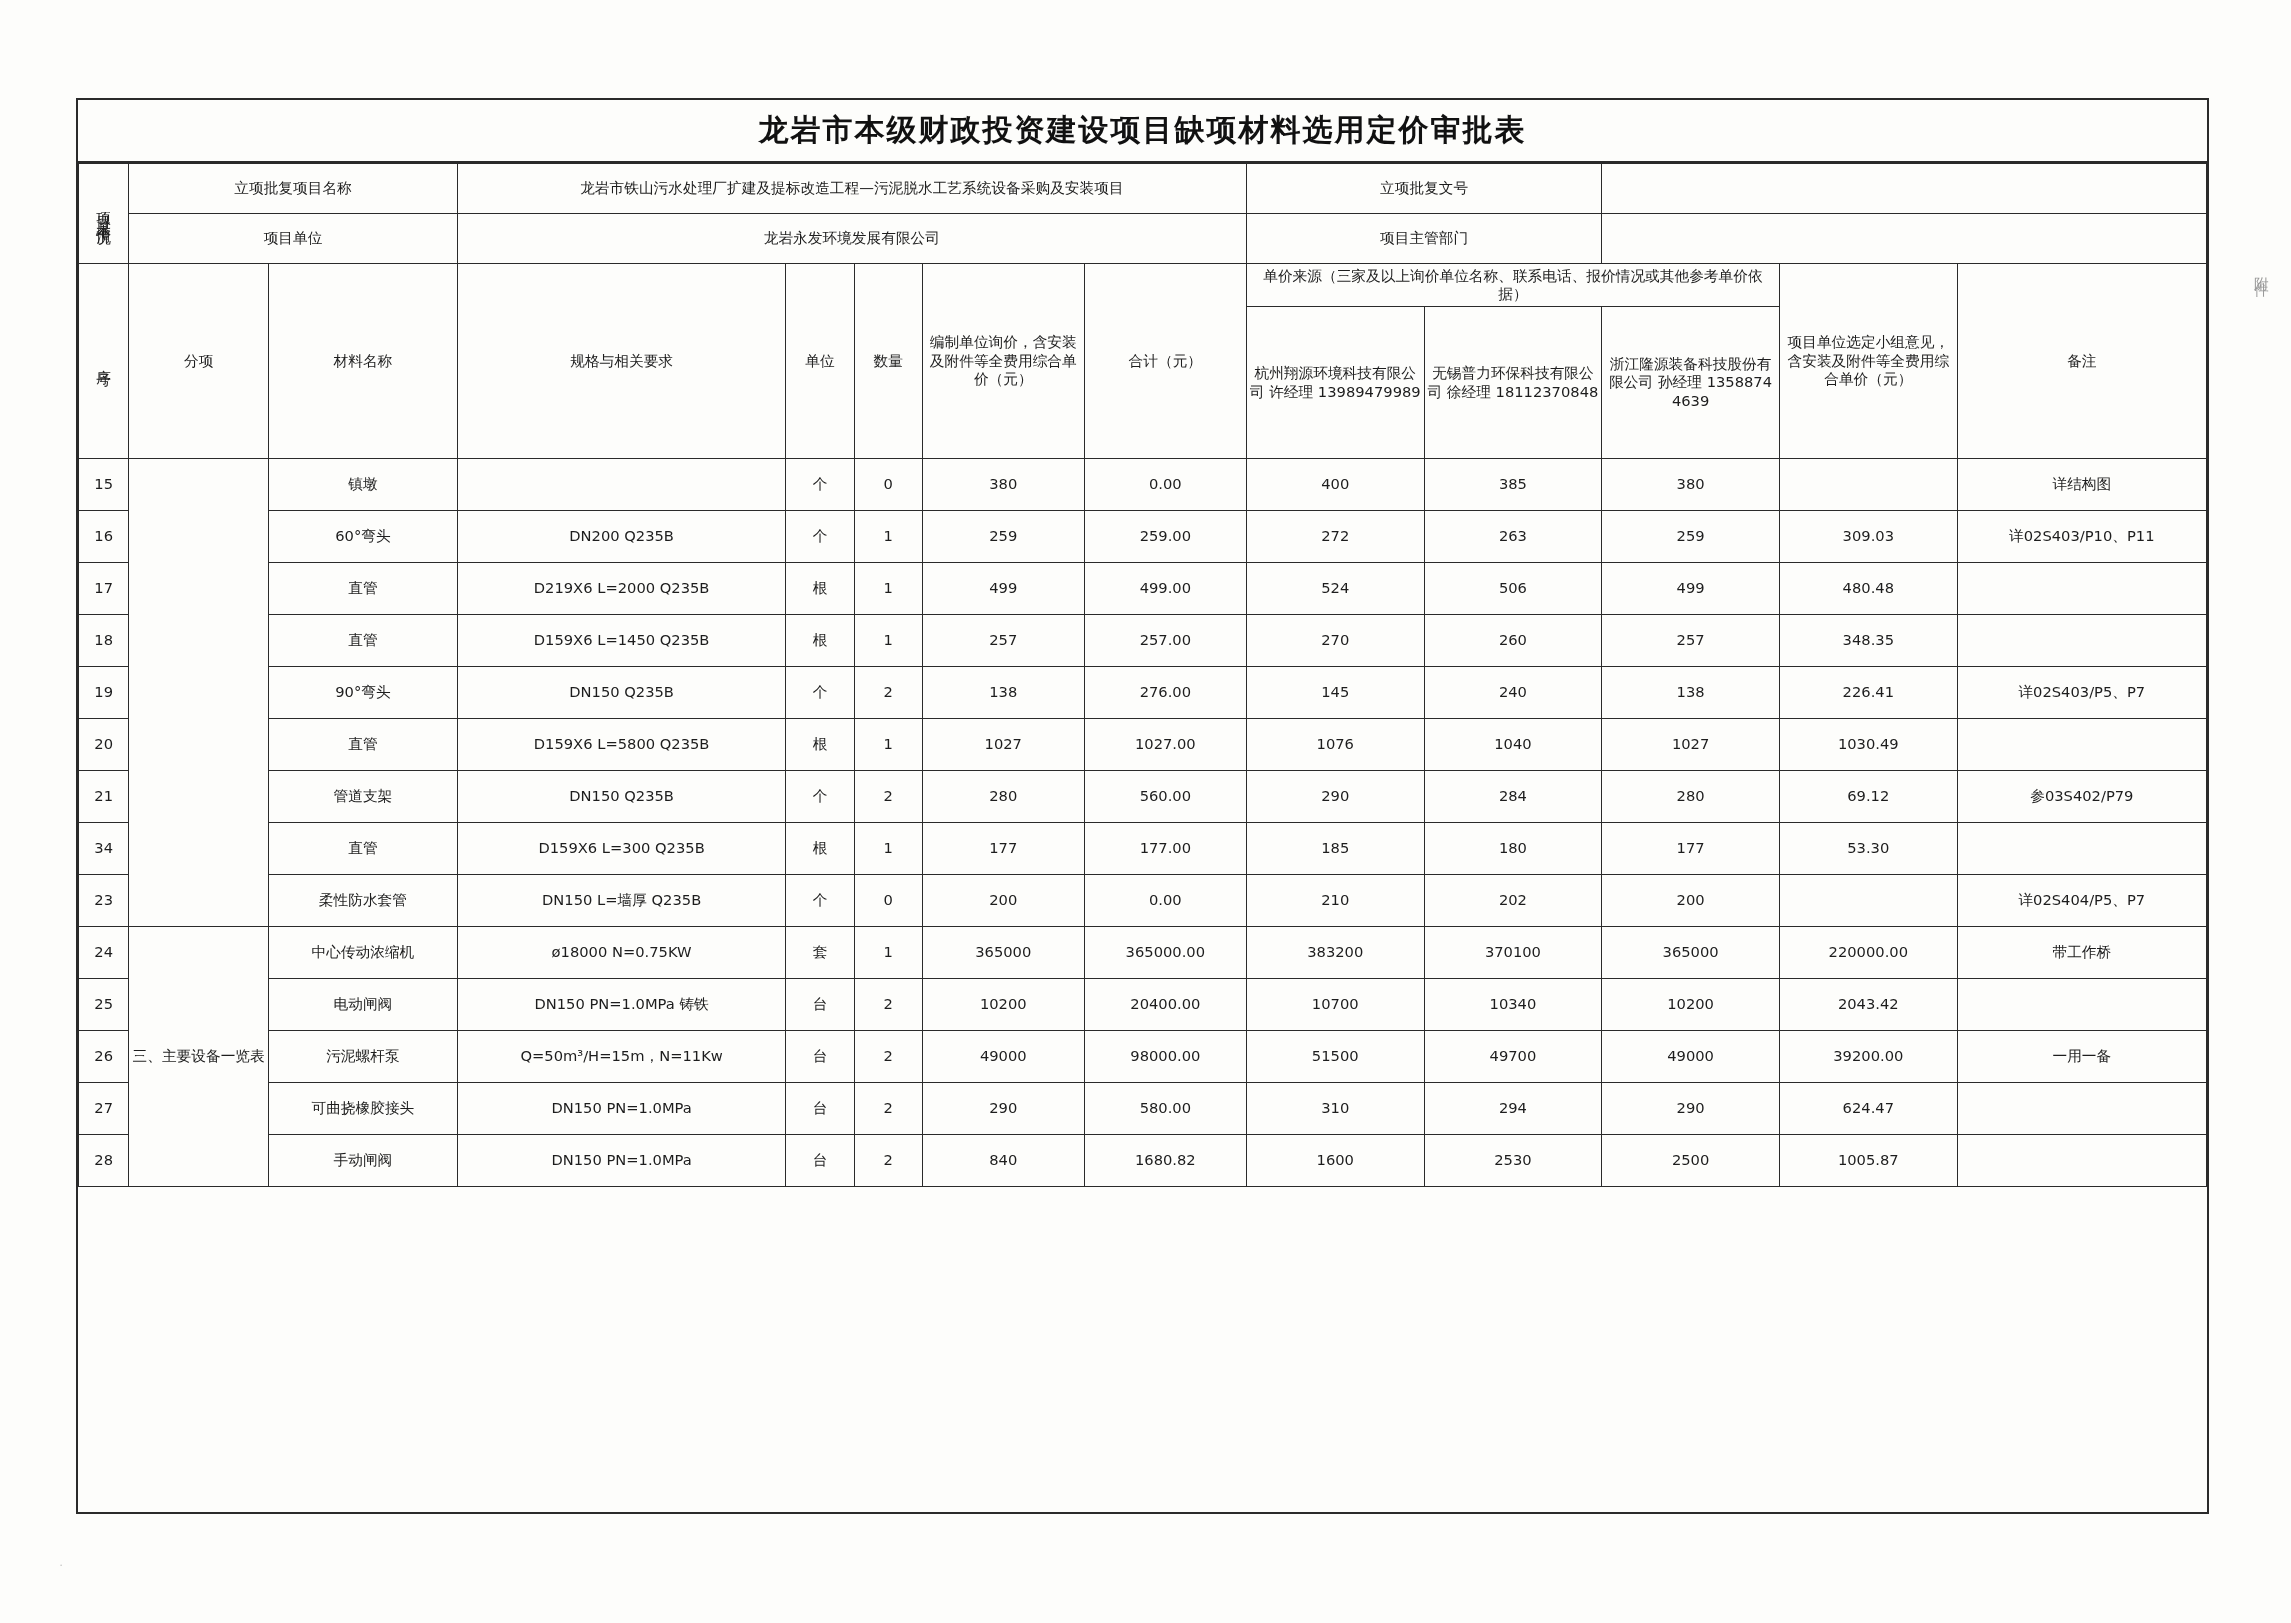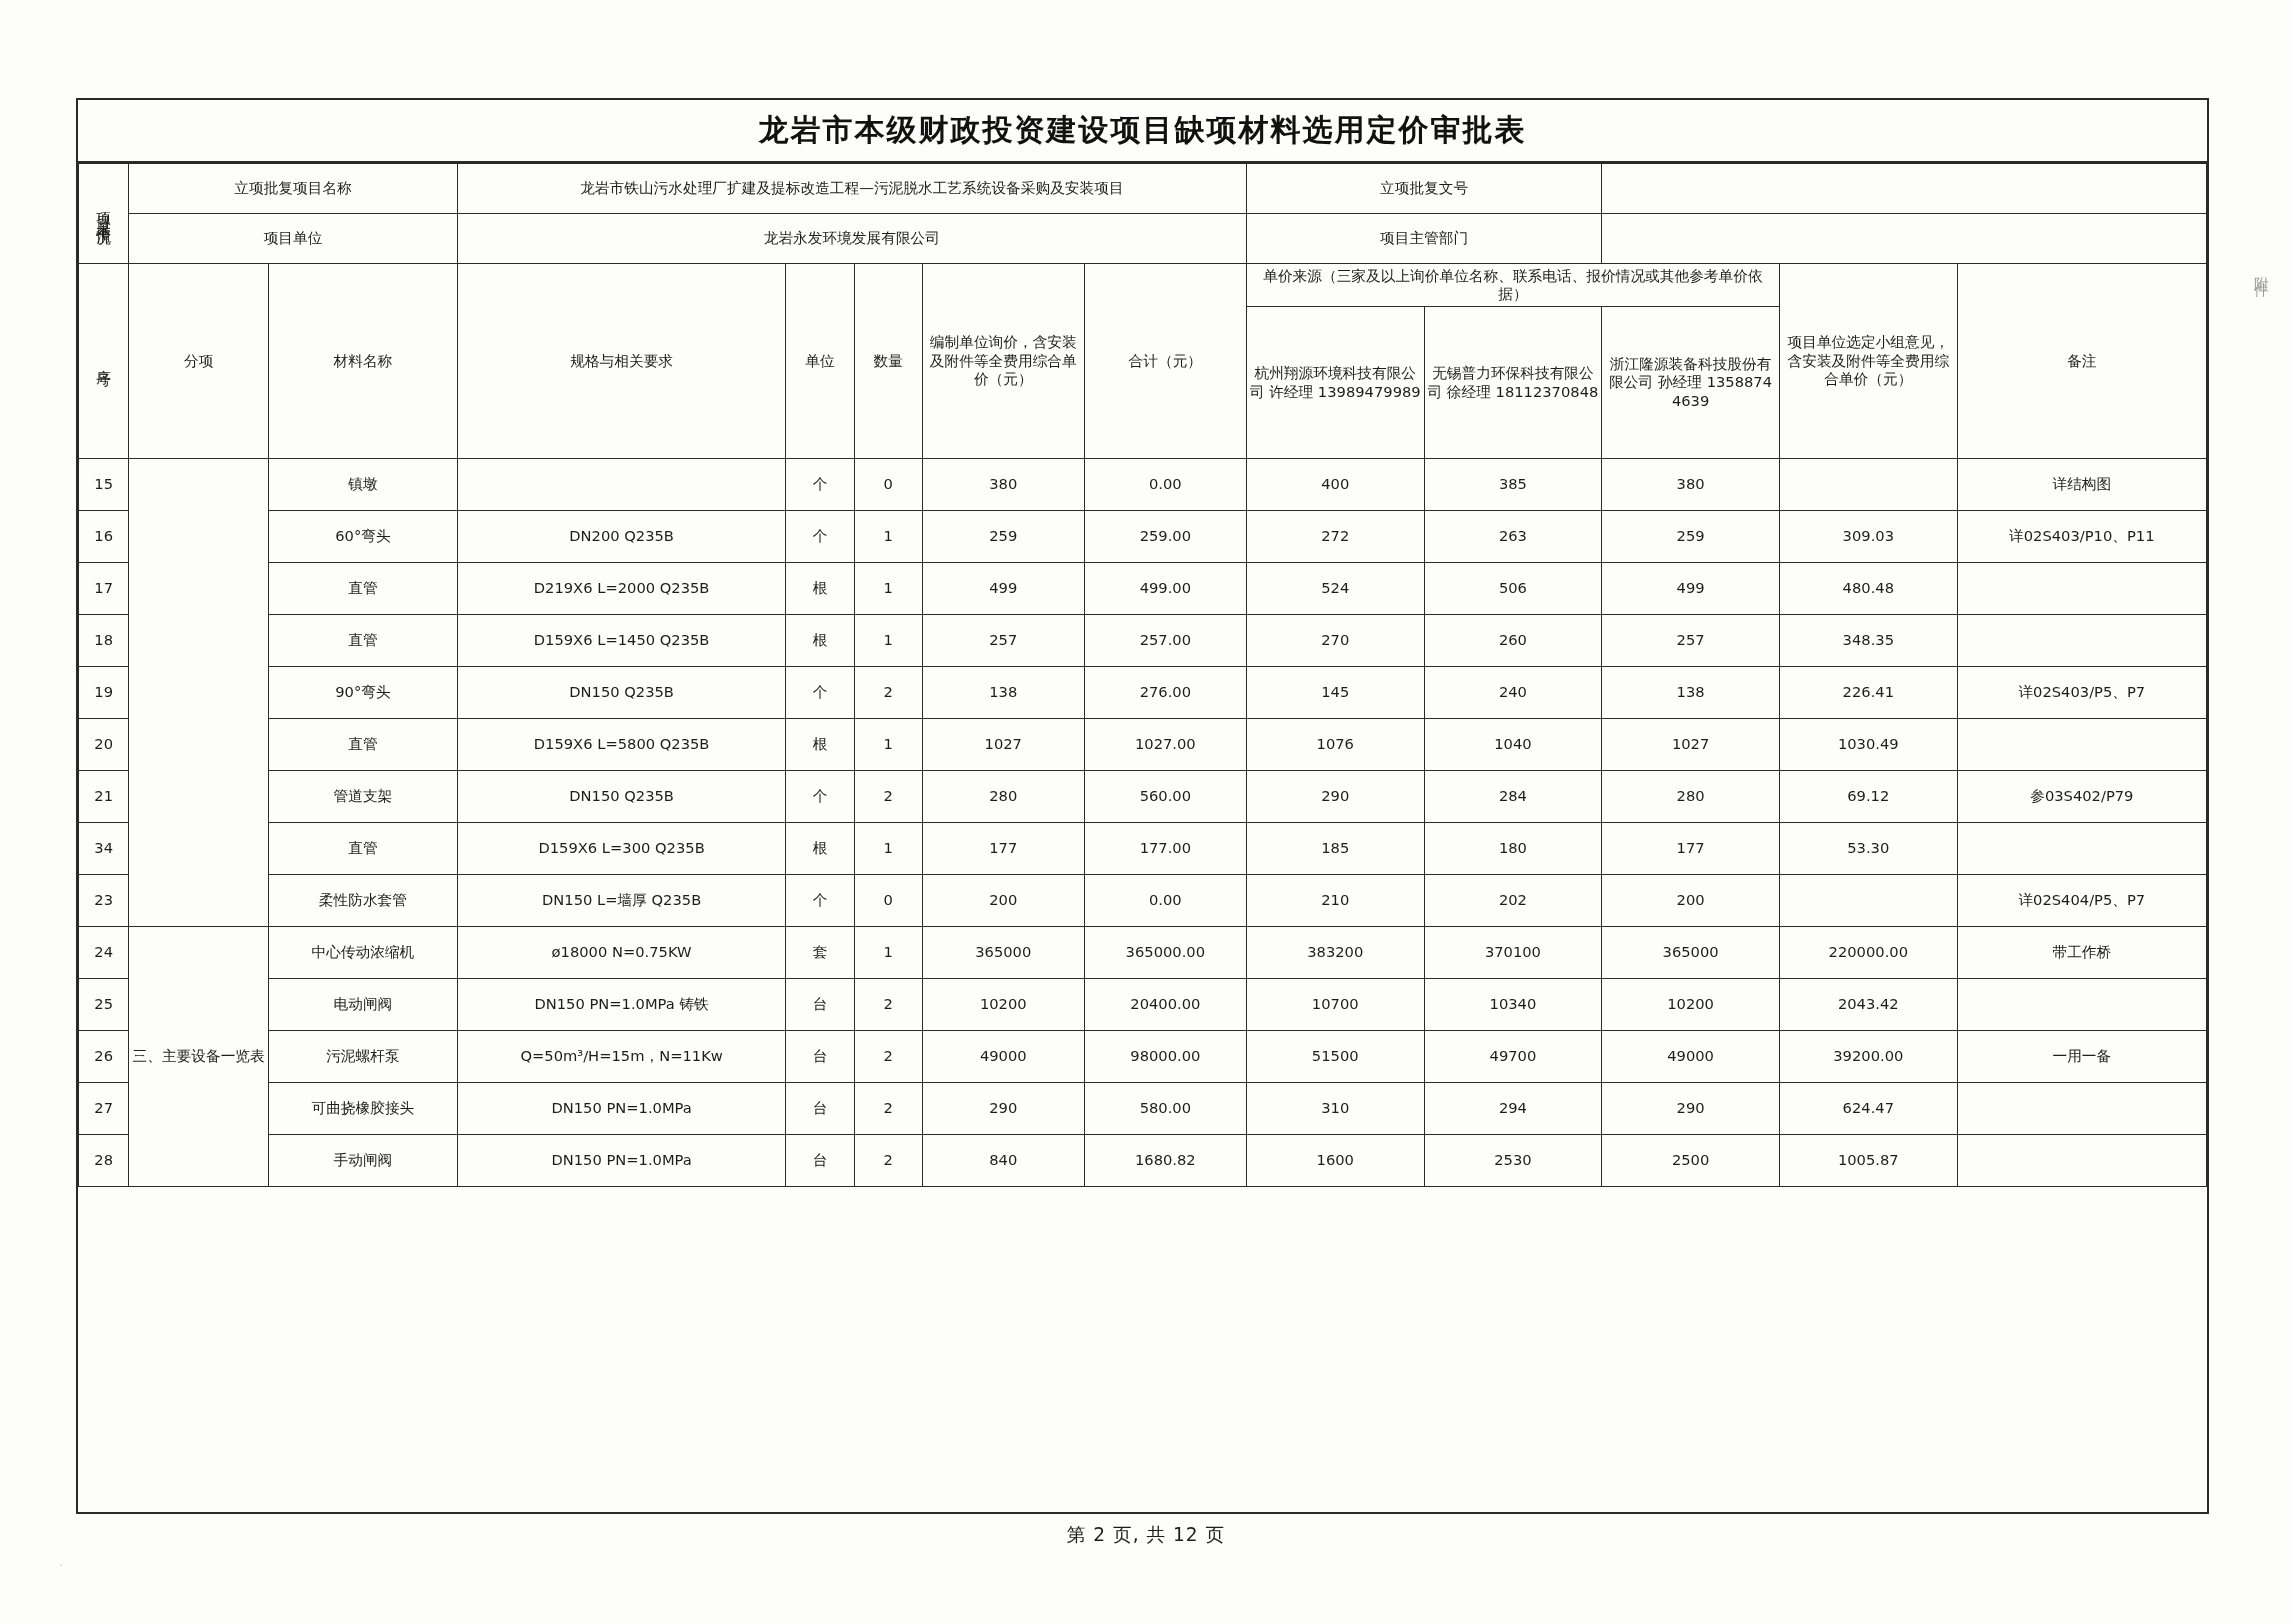--- a/index.html
+++ b/index.html
@@ -371,16 +371,15 @@
         <td>1600</td>
         <td>2530</td>
         <td>2500</td>
         <td>1005.87</td>
         <td></td>
       </tr>
     </tbody>
       </table>
   </div>
 
-  <div class="footer">第 2 页, 共 12 页</div>
   <div class="corner-speck">·</div>
 </div>
 
 
 </body></html>

